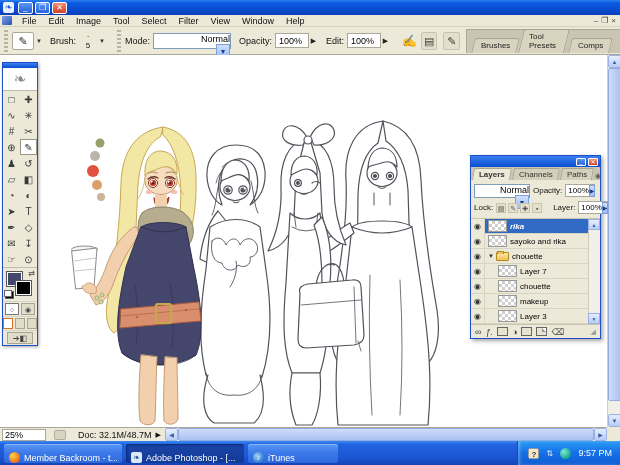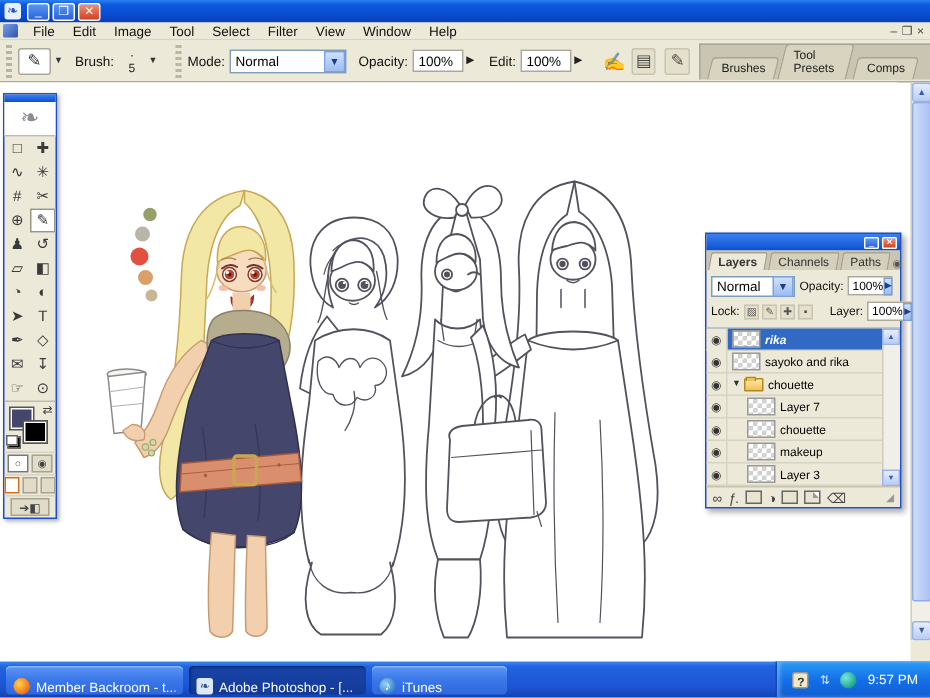--- a/index.html
+++ b/index.html
@@ -35,21 +35,21 @@
   .optionsbar {
     position:absolute; left:0; top:27px; width:620px; height:28px;
     background:#ece9d8; border-bottom:1px solid #aca899; display:flex; align-items:center;
   }
   .gripper { width:5px; height:22px; margin:0 4px; border-left:2px dotted #b8b4a2; border-right:2px dotted #b8b4a2; }
   .opt-group { display:flex; align-items:center; margin-right:8px; }
   .opt-label { font-size:9px; color:#111; margin-right:3px; }
   .tool-preview { width:22px; height:18px; border:1px solid #aca899; background:#fff; text-align:center; line-height:16px; font-size:11px; color:#333; border-radius:2px; }
   .drop-arrow { font-size:6px; color:#333; margin-left:2px; }
   .brush-preview { width:18px; height:18px; text-align:center; font-size:8px; color:#222; line-height:9px; }
-  .xp-select { height:16px; border:1px solid #7f9db9; background:#fff; display:flex; align-items:center; font-size:9px; padding-left:3px; }
+  .xp-select { height:16px; border:1px solid #7f9db9; background:#fff; display:flex; align-items:flex-end; font-size:9px; padding-left:3px;flex-direction:column; }
   .xp-select .sel-arrow { margin-left:auto; width:14px; height:14px; background:linear-gradient(180deg,#cfe0fb,#9cbdf5); border:1px solid #7aa0dd; color:#1a3e8c; font-size:7px; text-align:center; line-height:13px; }
   .num-field { height:15px; border:1px solid #aca899; background:#fff; font-size:9px; padding:0 3px; display:flex; align-items:center; }
   .num-arrow { width:9px; height:15px; font-size:7px; line-height:15px; text-align:center; color:#222; }
   .air-ico { font-size:12px; color:#555; margin:0 4px; }
   .opt-right { margin-left:auto; display:flex; align-items:center; }
   .opt-icobtn { width:18px; height:18px; border:1px solid #c8c4b0; background:#e4e0cc; text-align:center; line-height:16px; font-size:11px; color:#444; margin-right:6px; border-radius:2px; }
   .palette-well { display:flex; align-items:flex-end; height:24px; background:#c9c5b2; border:1px solid #aca899; border-bottom:none; padding:3px 6px 0 6px; margin-right:2px; }
   .well-tab { position:relative; background:#d8d4c0; border:1px solid #a8a491; border-bottom:none; padding:2px 7px 3px 7px;
     font-size:8px; color:#222; transform:skewX(-14deg); margin-right:3px; border-radius:3px 3px 0 0; }
   .well-tab > span { display:inline-block; transform:skewX(14deg); }
@@ -488,20 +488,31 @@
       <span class="ft-ico" style="font-style:italic;">ƒ.</span>
       <span class="ft-shape"></span>
       <span class="ft-ico">◑</span>
       <span class="ft-shape"></span>
       <span class="ft-shape newpage"></span>
       <span class="ft-ico">⌫</span>
       <span class="grip">◢</span>
     </div>
   </div>
 
+  <div class="statusbar">
+    <span class="zoom-field">25%</span>
+    <span class="status-ico"></span>
+    <span class="doc-info">Doc: 32.1M/48.7M</span>
+    <span class="status-arrow">▶</span>
+    <span class="hscroll">
+      <span class="hs-btn" style="left:0;">◀</span>
+      <span class="hs-thumb"></span>
+      <span class="hs-btn" style="right:0;">▶</span>
+    </span>
+  </div>
   <div class="corner"></div>
 
   <div class="taskbar">
     <div class="task">
       <span class="t-ico ff"></span>
       <span class="t-label">Member Backroom - t...</span>
     </div>
     <div class="task active">
       <span class="t-ico ps">❧</span>
       <span class="t-label">Adobe Photoshop - [...</span>

